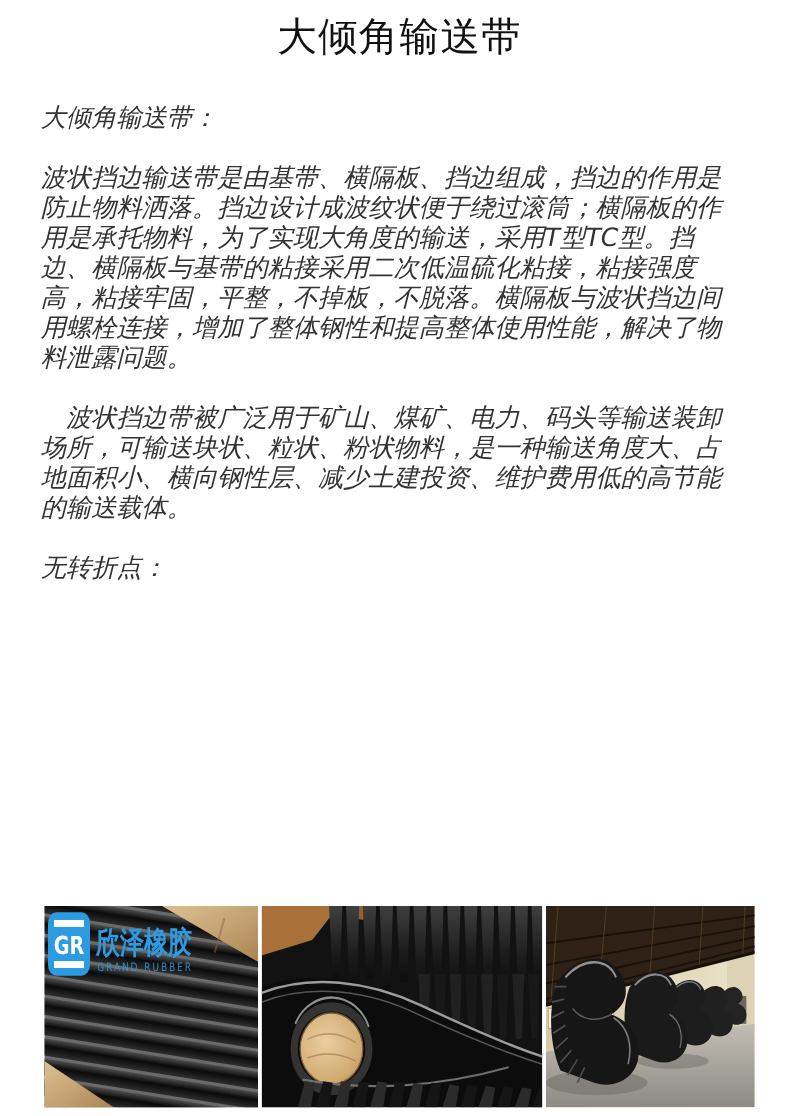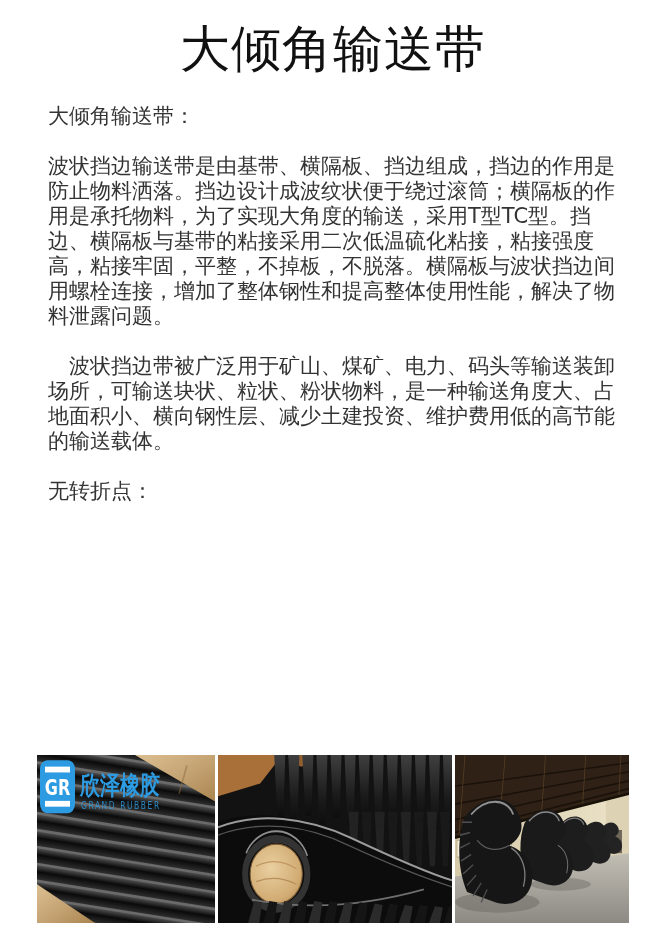--- a/index.html
+++ b/index.html
@@ -3,25 +3,25 @@
 <meta charset="utf-8">
 <style>
   * { margin:0; padding:0; box-sizing:border-box; }
   html,body { background:#ffffff; }
   body { font-family:"DejaVu Sans", sans-serif; }
   .page {
     position:relative; width:666px; height:930px; margin:0 auto;
     background:#ffffff; overflow:hidden;
   }
   .page-title {
-    padding-top:18px; margin:0 0 24px 0;
-    font-size:50px; line-height:62px; font-weight:500;
+    margin:0 0 24px 0;
+    font-size:33px; line-height:62px; font-weight:500;
     text-align:center; color:#111111; letter-spacing:1px;
   }
-  .article { padding:0 46px 0 48px; }
+  .article { padding:0 46px 0 34px;font-style:italic; }
   .article p {
     font-size:21px; line-height:25px; color:#333333;
     margin:0 0 25px 0; text-align:left;
     word-break:break-all;
   }
   .gallery {
     position:absolute; left:37px; top:755px; width:592px; height:130px;
     display:flex; gap:3px;
   }
   .photo { height:168px; overflow:hidden; flex:none; }

